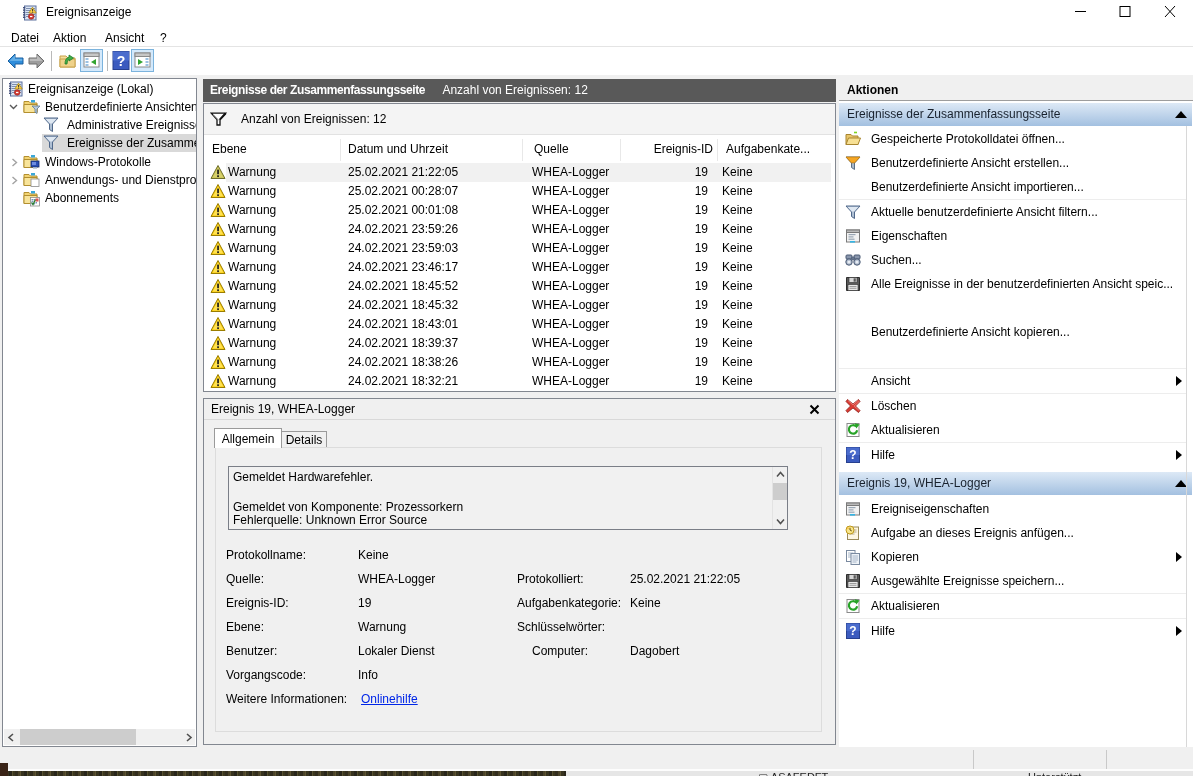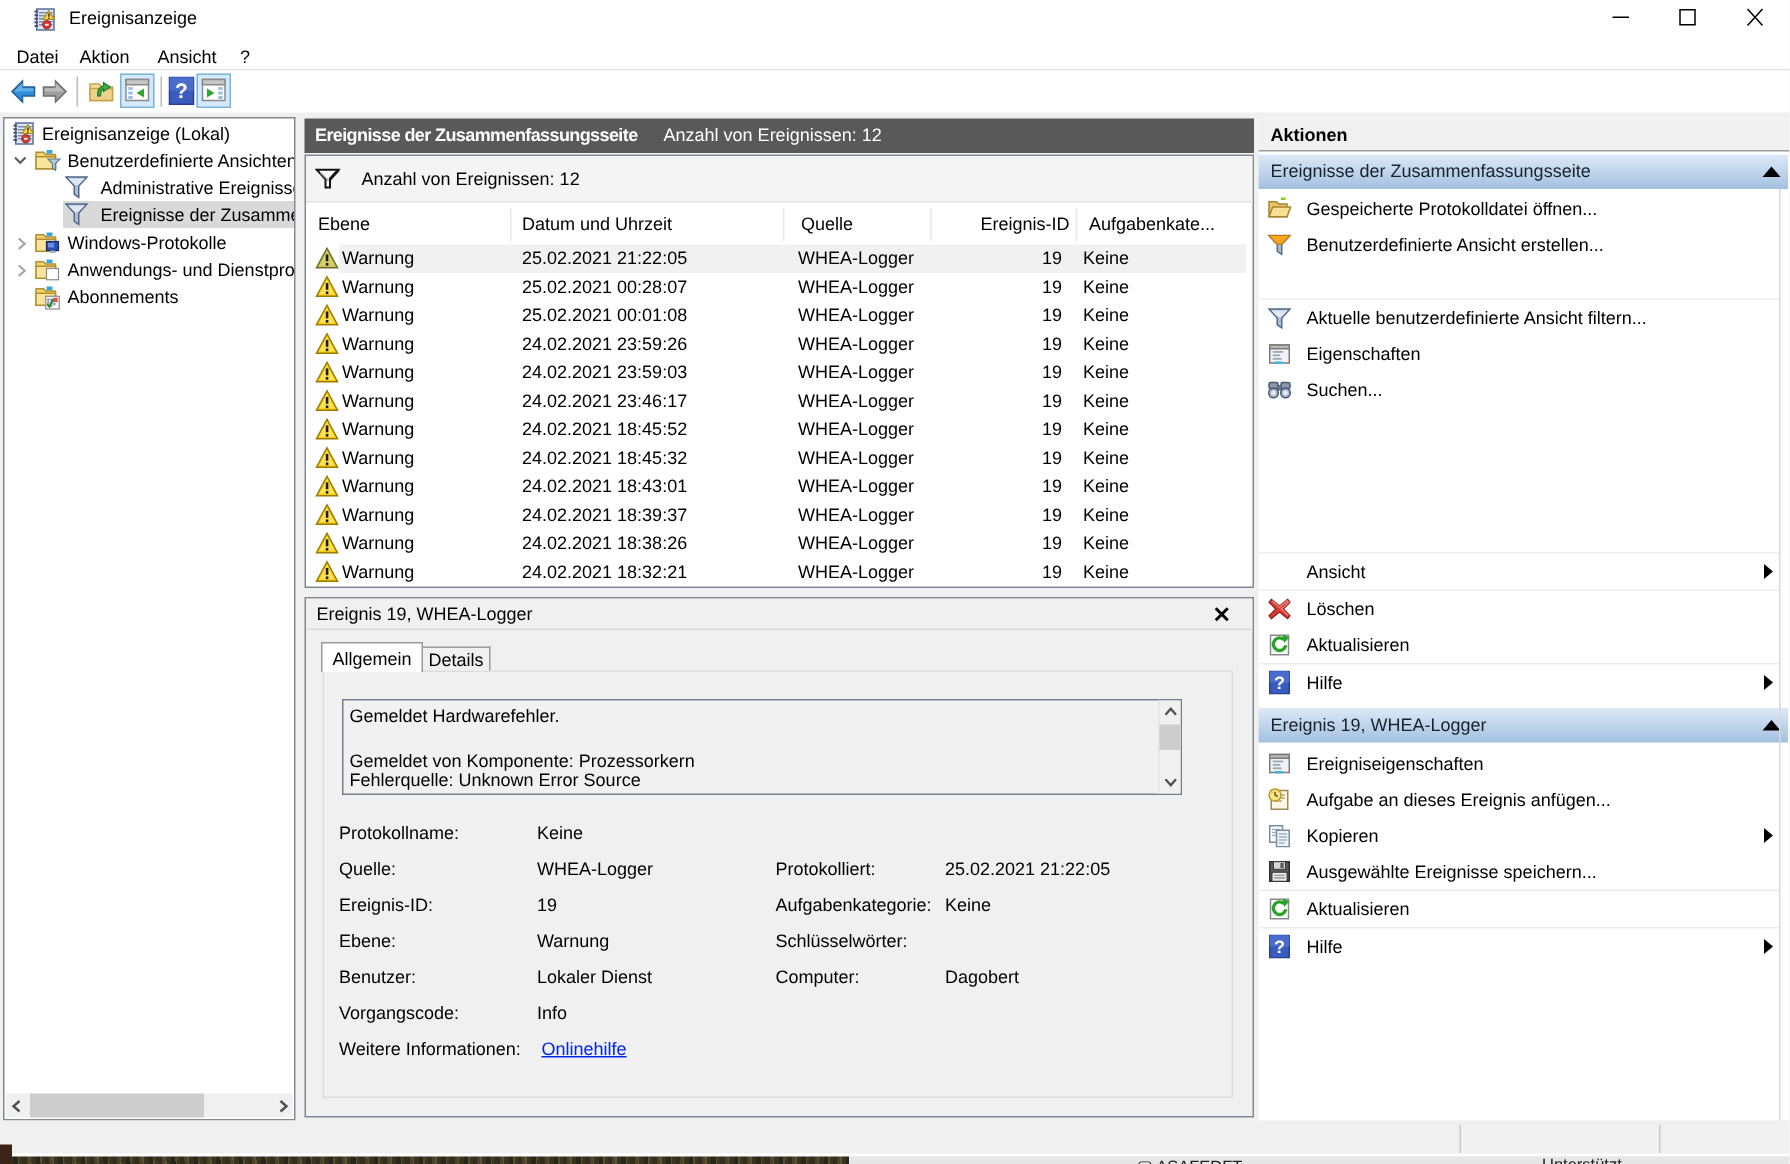--- a/index.html
+++ b/index.html
@@ -471,21 +471,21 @@
     <div class="fl" style="left:426px;top:173px">25.02.2021 21:22:05</div>
   <div class="fl" style="left:22px;top:197px">Ereignis-ID:</div>
     <div class="fl" style="left:154px;top:197px">19</div>
   <div class="fl" style="left:313px;top:197px">Aufgabenkategorie:</div>
     <div class="fl" style="left:426px;top:197px">Keine</div>
   <div class="fl" style="left:22px;top:221px">Ebene:</div>
     <div class="fl" style="left:154px;top:221px">Warnung</div>
   <div class="fl" style="left:313px;top:221px">Schlüsselwörter:</div>
   <div class="fl" style="left:22px;top:245px">Benutzer:</div>
     <div class="fl" style="left:154px;top:245px">Lokaler Dienst</div>
-  <div class="fl" style="left:313px;top:245px">Computer:</div>
+  <div class="fl" style="left:328px;top:245px">Computer:</div>
     <div class="fl" style="left:426px;top:245px">Dagobert</div>
   <div class="fl" style="left:22px;top:269px">Vorgangscode:</div>
     <div class="fl" style="left:154px;top:269px">Info</div>
   <div class="fl" style="left:22px;top:293px">Weitere Informationen:</div>
     <div class="fl" style="left:157px;top:293px;color:#0026e8;text-decoration:underline">Onlinehilfe</div>
 </div>
 
 <div class="abs" id="actions">
   <div id="acthdr"><span style="margin-left:8px">Aktionen</span></div>
   <div class="bluebar" style="top:24px"><span style="margin-left:8px">Ereignisse der Zusammenfassungsseite</span><span class="uparrow"></span></div>
@@ -496,20 +496,23 @@
 <line x1="9" y1="1.5" x2="12" y2="1.5" stroke="#7ed321" stroke-width="1.6"></line>
 </svg></span>
       <span class="txt">Gespeicherte Protokolldatei öffnen...</span>
     </div>
   <div class="aitem" style="top:72px">
       <span class="ico"><svg viewBox="0 0 16 16" width="16" height="16">
 <path d="M1 2 L15 2 L9.5 8 L9.5 14.5 L6.5 12.5 L6.5 8 Z" fill="#a8b8cc" stroke="#5a7086" stroke-width="1"></path>
 <path d="M1 2 L15 2 L9.7 7.8 L6.3 7.8 Z" fill="#f5a623" stroke="#c07d10" stroke-width="0.8"></path>
 </svg></span>
       <span class="txt">Benutzerdefinierte Ansicht erstellen...</span>
+    </div>
+  <div class="aitem" style="top:96px">
+      <span class="txt">Benutzerdefinierte Ansicht importieren...</span>
     </div>
   <div class="asep" style="top:120px"></div>
   <div class="aitem" style="top:121px">
       <span class="ico"><svg viewBox="0 0 16 16" width="16" height="16">
 <path d="M1 2 L15 2 L9.5 8 L9.5 14.5 L6.5 12.5 L6.5 8 Z" fill="#aebfd3" stroke="#50688a" stroke-width="1"></path>
 <path d="M2.5 3 L13.5 3 L9 7.5 L7 7.5 Z" fill="#dfe8f2"></path>
 </svg></span>
       <span class="txt">Aktuelle benutzerdefinierte Ansicht filtern...</span>
     </div>
   <div class="aitem" style="top:145px">
@@ -527,20 +530,34 @@
       <span class="ico"><svg viewBox="0 0 16 16" width="16" height="16">
 <rect x="1" y="3" width="6" height="4" rx="1" fill="#8a97ad" stroke="#4a5a74"></rect>
 <rect x="9" y="3" width="6" height="4" rx="1" fill="#8a97ad" stroke="#4a5a74"></rect>
 <circle cx="4" cy="10" r="3.2" fill="#aab6c8" stroke="#4a5a74"></circle>
 <circle cx="12" cy="10" r="3.2" fill="#aab6c8" stroke="#4a5a74"></circle>
 <circle cx="4" cy="10" r="1.6" fill="#e8edf4"></circle>
 <circle cx="12" cy="10" r="1.6" fill="#e8edf4"></circle>
 <rect x="6.8" y="5" width="2.4" height="3" fill="#6b7a93" stroke="#4a5a74" stroke-width="0.6"></rect>
 </svg></span>
       <span class="txt">Suchen...</span>
+    </div>
+  <div class="aitem" style="top:193px">
+      <span class="ico"><svg viewBox="0 0 16 16" width="16" height="16">
+<path d="M1.5 1.5 L14.5 1.5 L14.5 14.5 L1.5 14.5 Z" fill="#5a5a5a" stroke="#2e2e2e"></path>
+<rect x="4" y="1.5" width="8" height="5" fill="#d8d8d8" stroke="#2e2e2e" stroke-width="0.6"></rect>
+<rect x="8.6" y="2.3" width="2.2" height="3.4" fill="#5a5a5a"></rect>
+<rect x="3" y="8.5" width="10" height="6" fill="#e8e8e8" stroke="#2e2e2e" stroke-width="0.6"></rect>
+<line x1="4.5" y1="10.5" x2="11.5" y2="10.5" stroke="#888" stroke-width="0.8"></line>
+<line x1="4.5" y1="12.3" x2="11.5" y2="12.3" stroke="#888" stroke-width="0.8"></line>
+</svg></span>
+      <span class="txt">Alle Ereignisse in der benutzerdefinierten Ansicht speic...</span>
+    </div>
+  <div class="aitem" style="top:241px">
+      <span class="txt">Benutzerdefinierte Ansicht kopieren...</span>
     </div>
   <div class="asep" style="top:289px"></div>
   <div class="aitem" style="top:290px">
       <span class="txt">Ansicht</span>
       <span class="subarrow"></span>
     </div>
   <div class="asep" style="top:314px"></div>
   <div class="aitem" style="top:315px">
       <span class="ico"><svg viewBox="0 0 16 16" width="16" height="16">
 <path d="M2.5 1.5 L8 6 L13.5 1.5 L15 3.5 L10.5 8 L15 12.5 L13.5 14.5 L8 10 L2.5 14.5 L1 12.5 L5.5 8 L1 3.5 Z" fill="#d93a32" stroke="#8f1d18" stroke-width="0.8" stroke-linejoin="round"></path>

